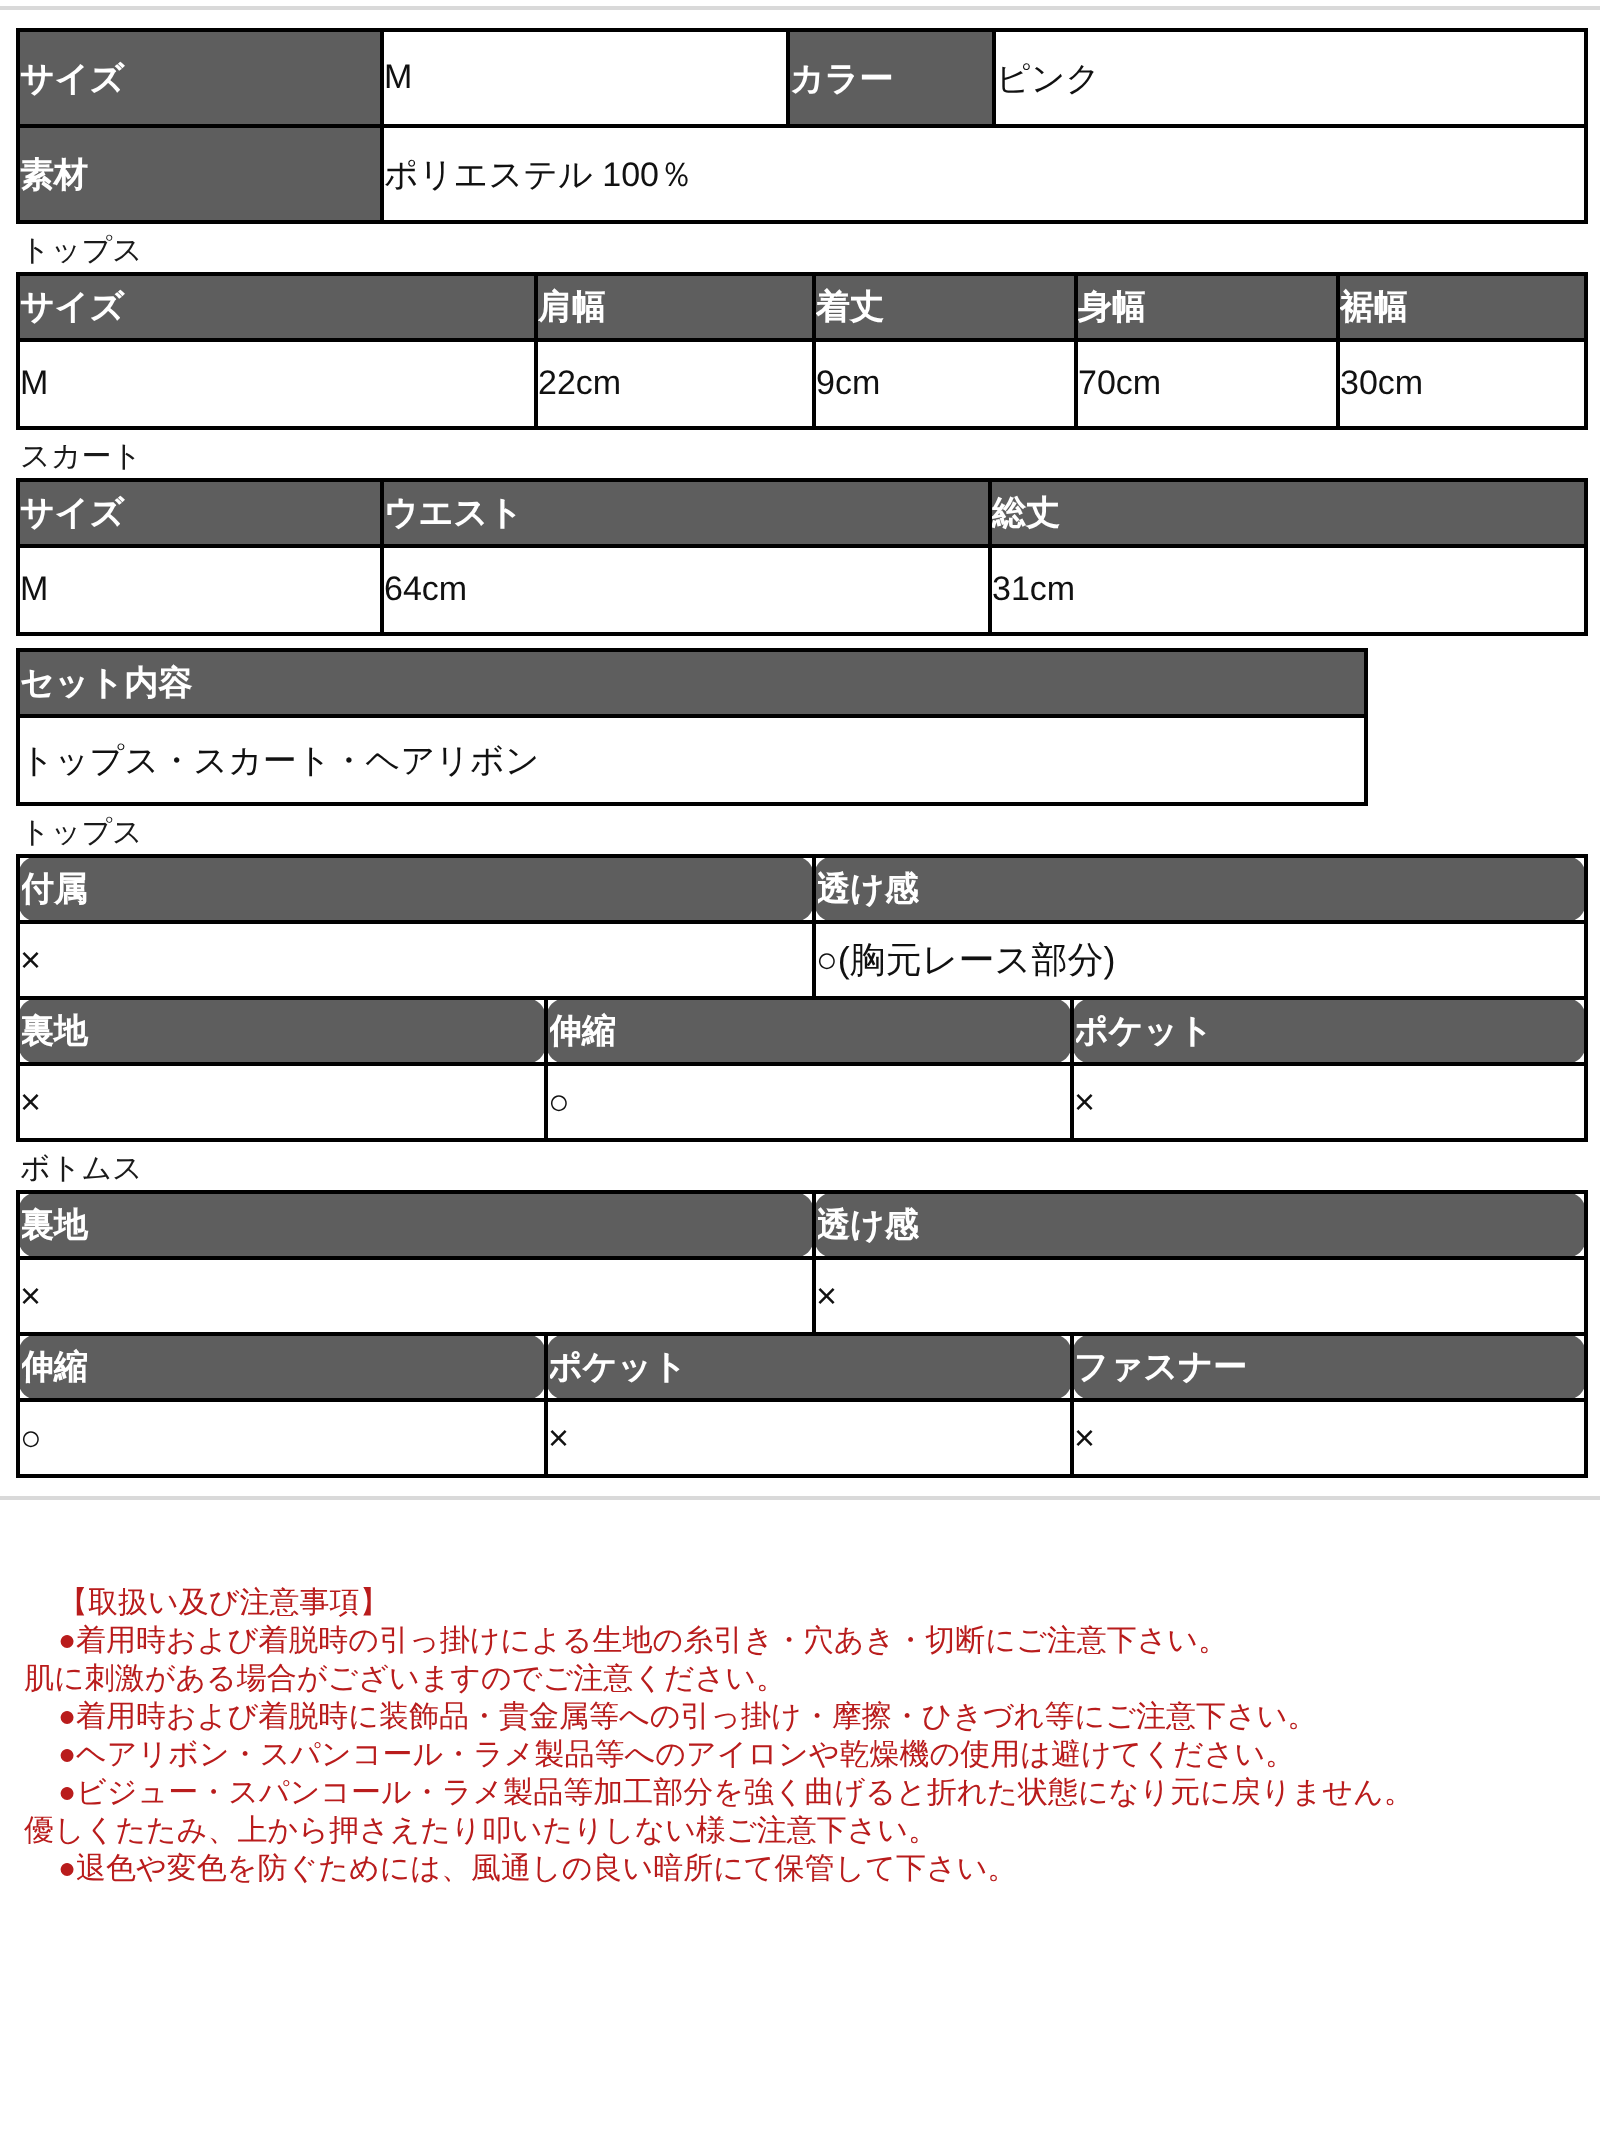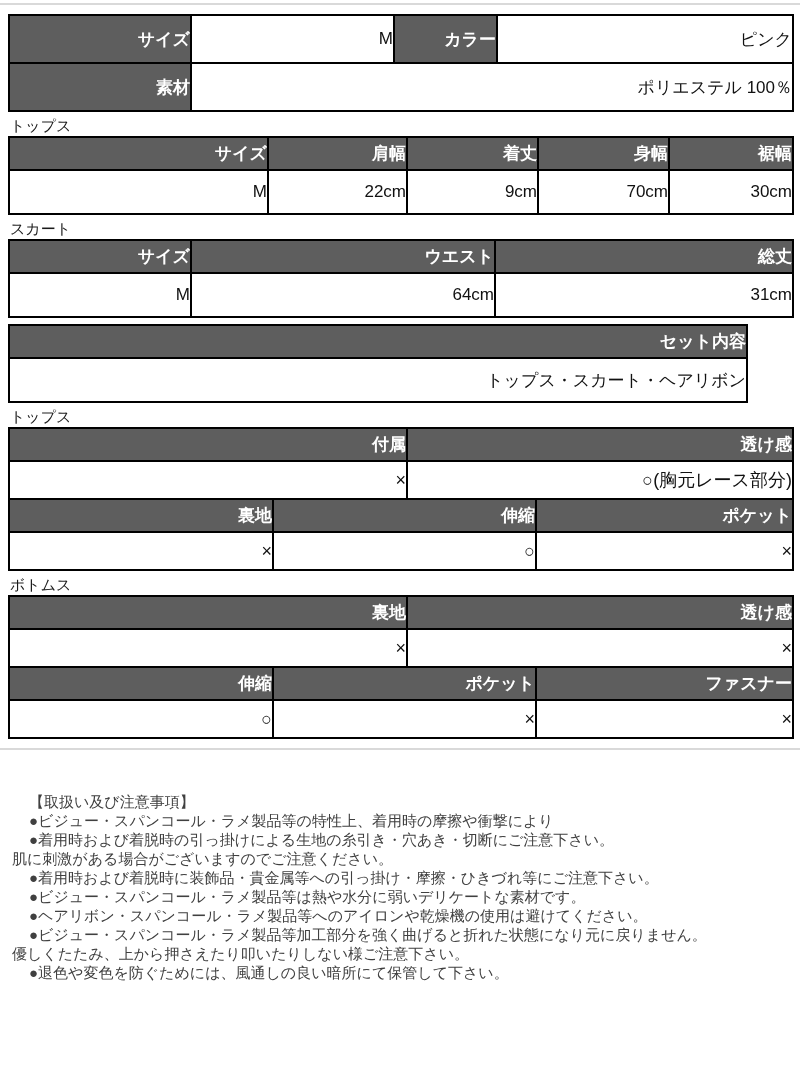--- a/index.html
+++ b/index.html
@@ -20,26 +20,26 @@
     left: 0;
     width: 800px;
     height: 2px;
     background: #d9d9d9;
   }
   .edge-line.top { top: 3px; }
 
   table {
     border-collapse: collapse;
     table-layout: fixed;
-    width: 740px;
+    width: 676px;
     margin-left: 8px;
   }
   th, td {
     border: 2px solid #000000;
-    text-align: right;
+    text-align: left;
     vertical-align: middle;
     padding: 0;
     overflow: hidden;
   }
   th {
     background: #5e5e5e;
     color: #ffffff;
     font-weight: bold;
     font-size: 17px;
   }
@@ -64,37 +64,37 @@
   
   .t-meas th { height: 31px; }
   .t-meas td { height: 42px; }
 
   
   .t-set { margin-top: 6px; }
   .t-set th { height: 31px; }
   .t-set td { height: 42px; }
 
   
-  .t-feat th { height: 31px; }
+  .t-feat th { height: 31px; border-radius: 10px; }
   .t-feat td { height: 36px; font-size: 18px; }
   .t-feat.joined { margin-top: -2px; }
 
   .mid-divider {
     width: 800px;
     height: 2px;
     background: #d9d9d9;
     margin-top: 9px;
   }
 
   
   .notes {
     margin: 42px 0 0 12px;
     font-size: 15px;
     line-height: 19px;
-    color: #404040;
+    color: #b91c1c;
   }
   .notes .line { white-space: nowrap; }
   .notes .indent { padding-left: 17px; }
 </style>
 </head>
 <body>
 
 <div class="edge-line top"></div>
 
 <table class="t-summary">
@@ -248,22 +248,20 @@
     <td>×</td>
     <td>×</td>
   </tr>
 </tbody>
   </table>
 
 <div class="mid-divider"></div>
 
 <div class="notes">
   <div class="line indent">【取扱い及び注意事項】</div>
-  <div class="line indent">●ビジュー・スパンコール・ラメ製品等の特性上、着用時の摩擦や衝撃により</div>
   <div class="line indent">●着用時および着脱時の引っ掛けによる生地の糸引き・穴あき・切断にご注意下さい。</div>
   <div class="line">肌に刺激がある場合がございますのでご注意ください。</div>
   <div class="line indent">●着用時および着脱時に装飾品・貴金属等への引っ掛け・摩擦・ひきづれ等にご注意下さい。</div>
-  <div class="line indent">●ビジュー・スパンコール・ラメ製品等は熱や水分に弱いデリケートな素材です。</div>
   <div class="line indent">●ヘアリボン・スパンコール・ラメ製品等へのアイロンや乾燥機の使用は避けてください。</div>
   <div class="line indent">●ビジュー・スパンコール・ラメ製品等加工部分を強く曲げると折れた状態になり元に戻りません。</div>
   <div class="line">優しくたたみ、上から押さえたり叩いたりしない様ご注意下さい。</div>
   <div class="line indent">●退色や変色を防ぐためには、風通しの良い暗所にて保管して下さい。</div>
 </div>
 
 </body></html>

